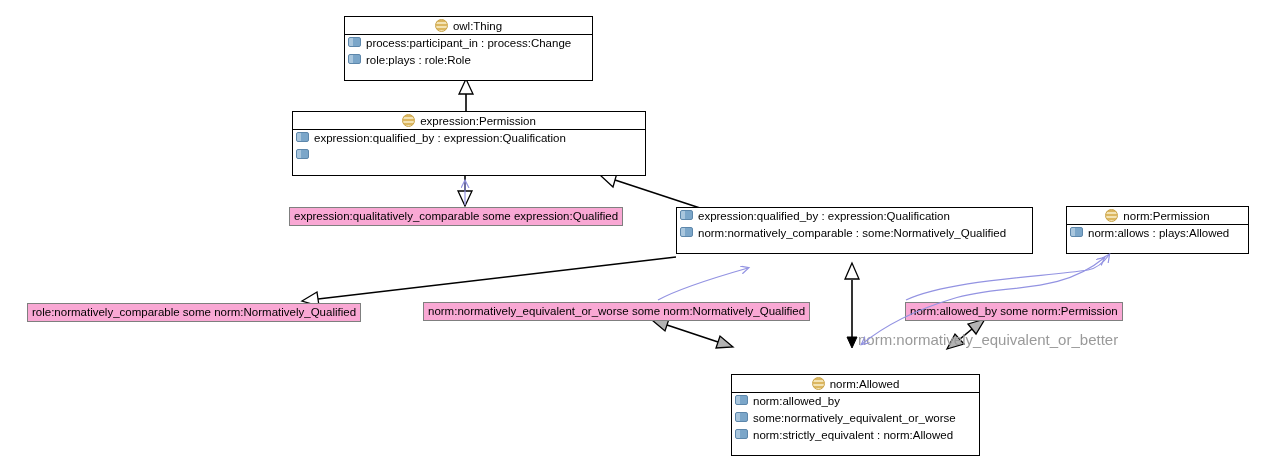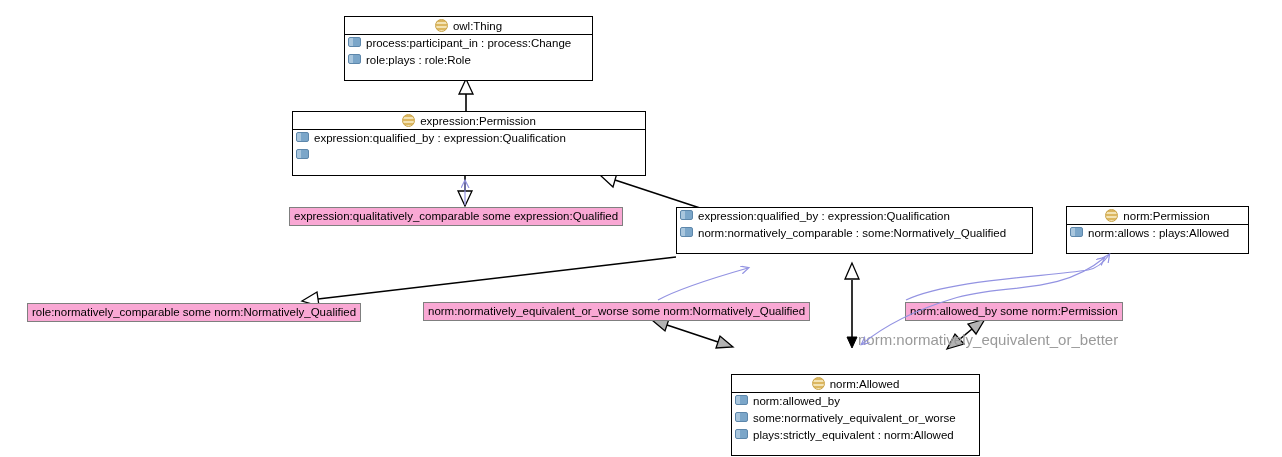--- a/index.html
+++ b/index.html
@@ -159,21 +159,21 @@
       <div class="uml-attr">
         <span class="prop-icon"></span>
         <span>norm:allowed_by</span>
       </div>
       <div class="uml-attr">
         <span class="prop-icon"></span>
         <span>some:normatively_equivalent_or_worse</span>
       </div>
       <div class="uml-attr">
         <span class="prop-icon"></span>
-        <span>plays:strictly_equivalent  : norm:Allowed</span>
+        <span>norm:strictly_equivalent  : norm:Allowed</span>
       </div>
     </div>
   </div>
 
   <div class="restriction" style="left:289px;top:207px;">expression:qualitatively_comparable some expression:Qualified</div>
   <div class="restriction" style="left:27px;top:303px;">role:normatively_comparable some norm:Normatively_Qualified</div>
   <div class="restriction" style="left:423px;top:302px;">norm:normatively_equivalent_or_worse some norm:Normatively_Qualified</div>
   <div class="restriction" style="left:905px;top:302px;">norm:allowed_by some norm:Permission</div>
 
   <div class="edge-text" style="left:858px;top:331px;">norm:normatively_equivalent_or_better</div>

